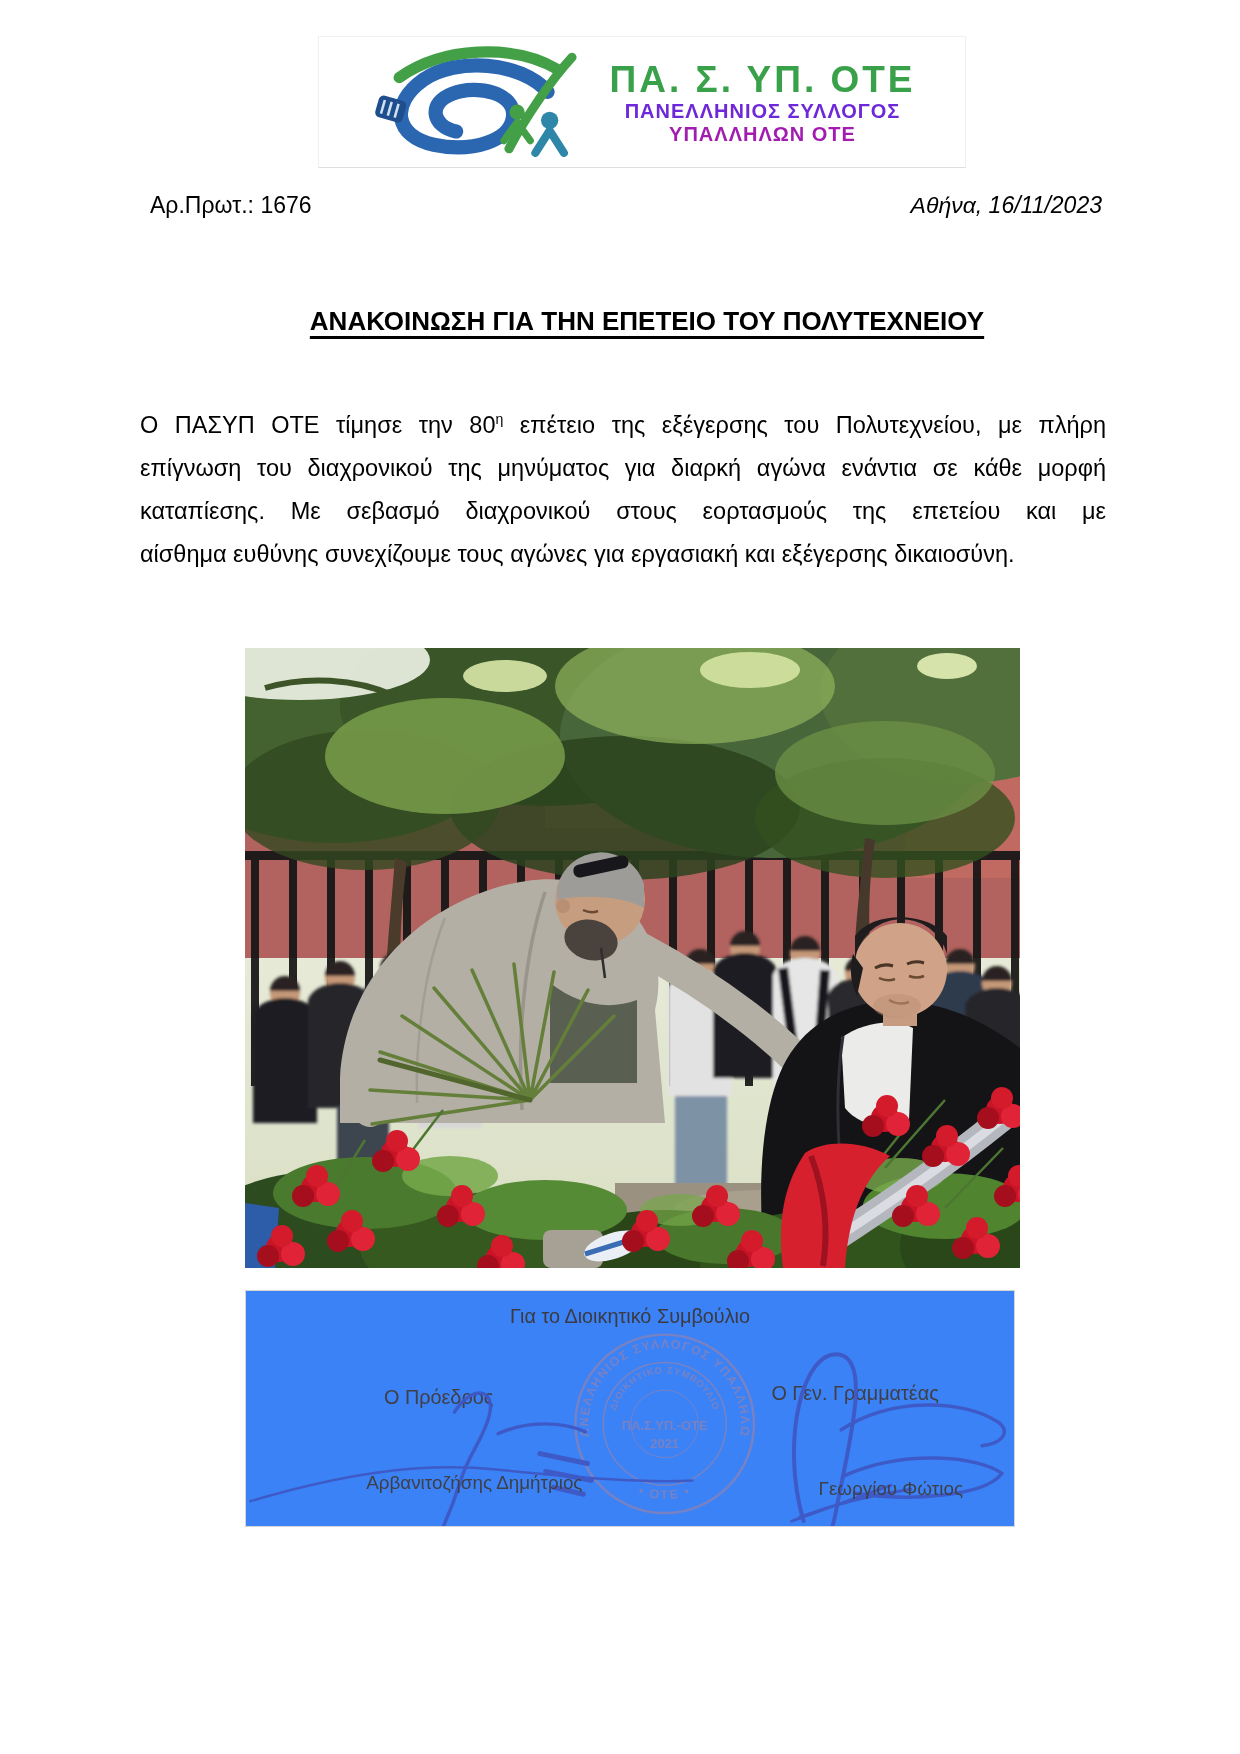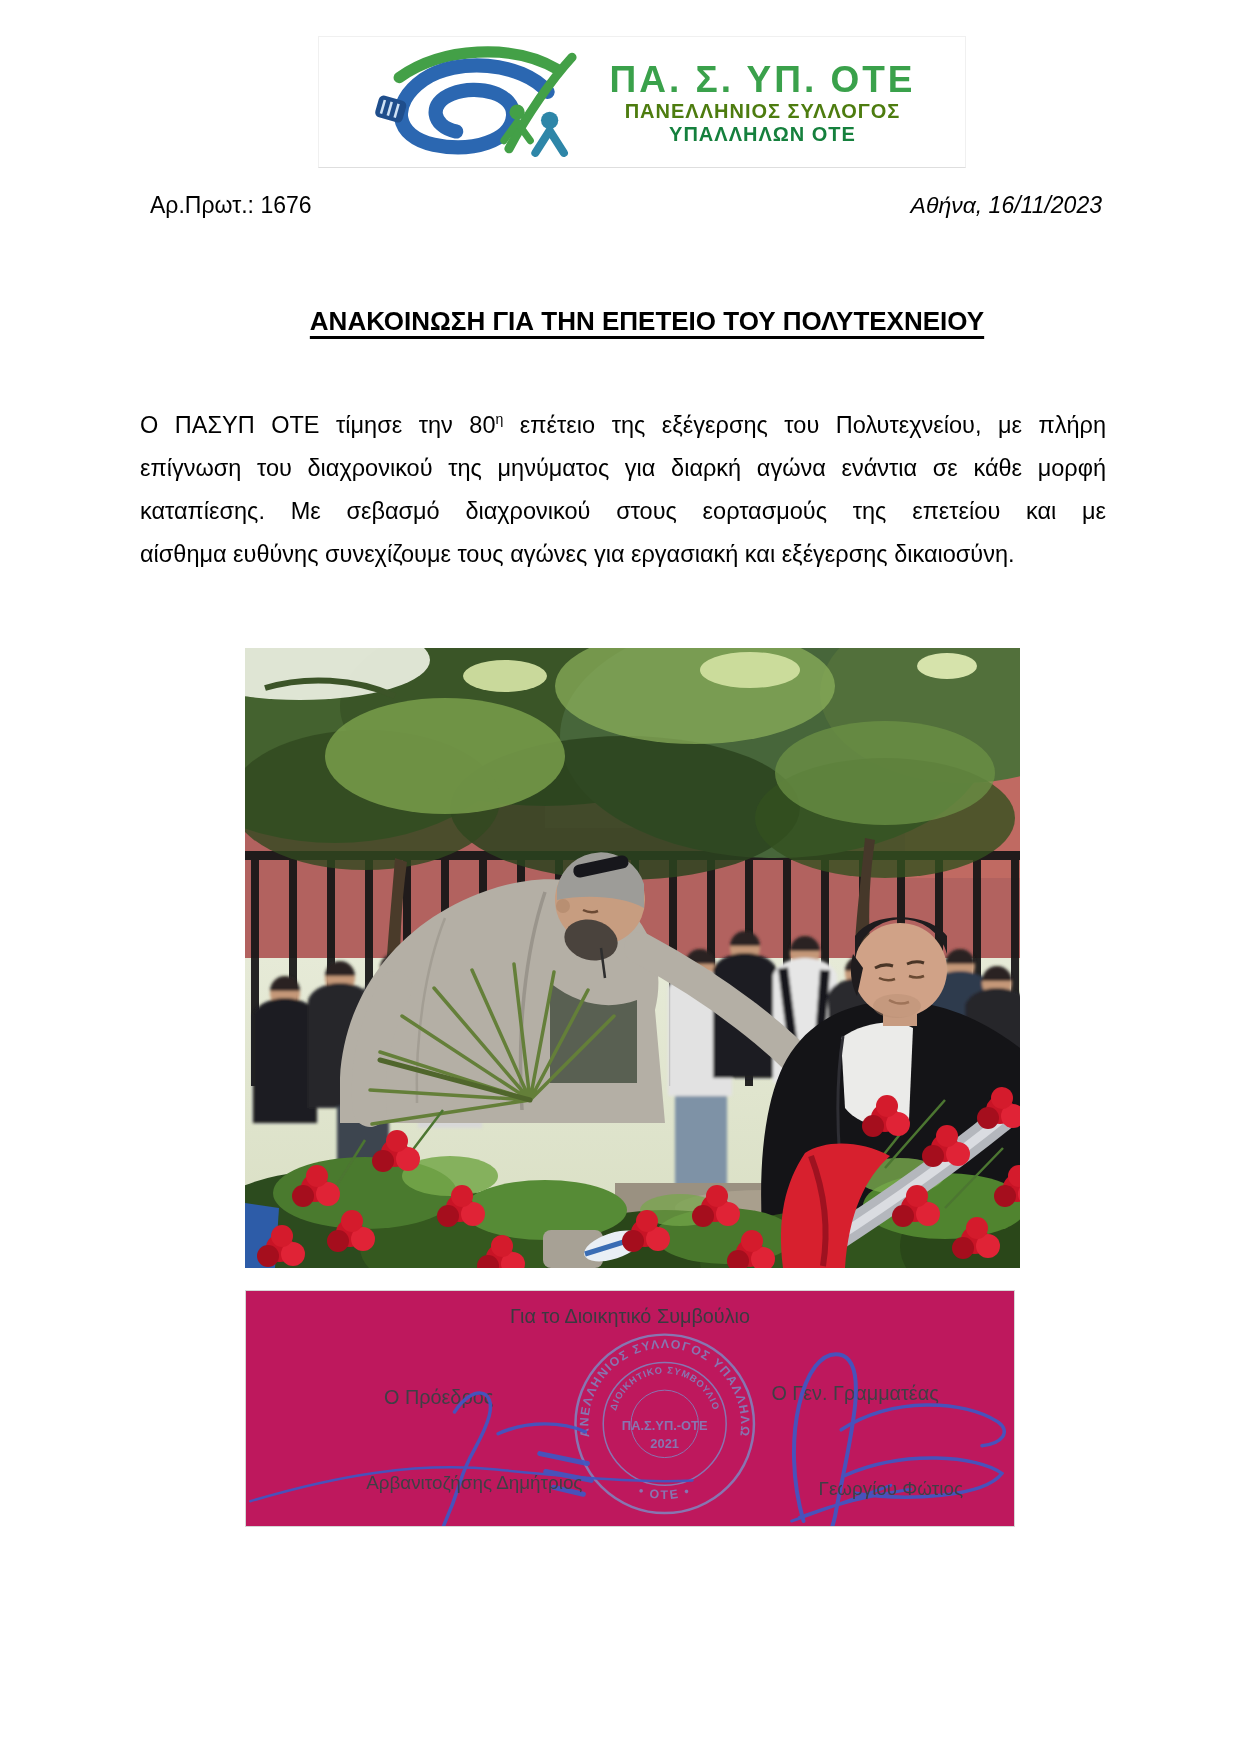--- a/index.html
+++ b/index.html
@@ -44,21 +44,21 @@
   sup.ord{font-size:60%;vertical-align:super;line-height:0;}
   
   .photo{
     position:absolute;left:245px;top:648px;width:775px;height:620px;
     overflow:hidden;background:#cdd2b8;
   }
   .photo svg{display:block;width:100%;height:100%;}
   
   .sigblock{
     position:absolute;left:245px;top:1290px;width:770px;height:237px;
-    border:1px solid #d6d6d6;box-sizing:border-box;background:#be185d;
+    border:1px solid #d6d6d6;box-sizing:border-box;background:#3b82f6;
   }
   .sigblock svg{display:block;width:100%;height:100%;}
   .sig-text{font-family:"Liberation Sans",sans-serif;}
 </style>
 </head>
 <body>
 
 <div class="page">
 
   <div class="logo">
@@ -72,22 +72,22 @@
         <line x1="28" y1="60" x2="28" y2="74" stroke="#cfe2f5" stroke-width="2.5"></line>
       </g>
       <path d="M138,106 C156,72 180,38 200,16" fill="none" stroke="#43a047" stroke-width="9" stroke-linecap="round"></path>
       <circle cx="146" cy="70" r="7.5" fill="#43a047"></circle>
       <path d="M133,98 L146,80 L159,98" fill="none" stroke="#43a047" stroke-width="7" stroke-linecap="round"></path>
       <circle cx="178" cy="78" r="8.5" fill="#2e86a8"></circle>
       <path d="M164,110 L178,88 L192,110" fill="none" stroke="#2e86a8" stroke-width="8" stroke-linecap="round"></path>
     </svg>
     <div class="logo-text">
       <div class="logo-acronym" style="color: rgb(58, 161, 75);">ΠΑ. Σ. ΥΠ. ΟΤΕ</div>
-      <div class="logo-sub" style="color: #4d7c0f;">ΠΑΝΕΛΛΗΝΙΟΣ ΣΥΛΛΟΓΟΣ</div>
-      <div class="logo-sub" style="color: #15803d;">ΥΠΑΛΛΗΛΩΝ ΟΤΕ</div>
+      <div class="logo-sub" style="color: #6d28d9;">ΠΑΝΕΛΛΗΝΙΟΣ ΣΥΛΛΟΓΟΣ</div>
+      <div class="logo-sub" style="color: #a21caf;">ΥΠΑΛΛΗΛΩΝ ΟΤΕ</div>
     </div>
   </div>
 
   <div class="meta-row">
     <span>Αρ.Πρωτ.: 1676</span>
     <span class="dateline">Αθήνα, 16/11/2023</span>
   </div>
 
   <div class="doc-title">
     <span>ΑΝΑΚΟΙΝΩΣΗ ΓΙΑ ΤΗΝ ΕΠΕΤΕΙΟ ΤΟΥ ΠΟΛΥΤΕΧΝΕΙΟΥ</span>

